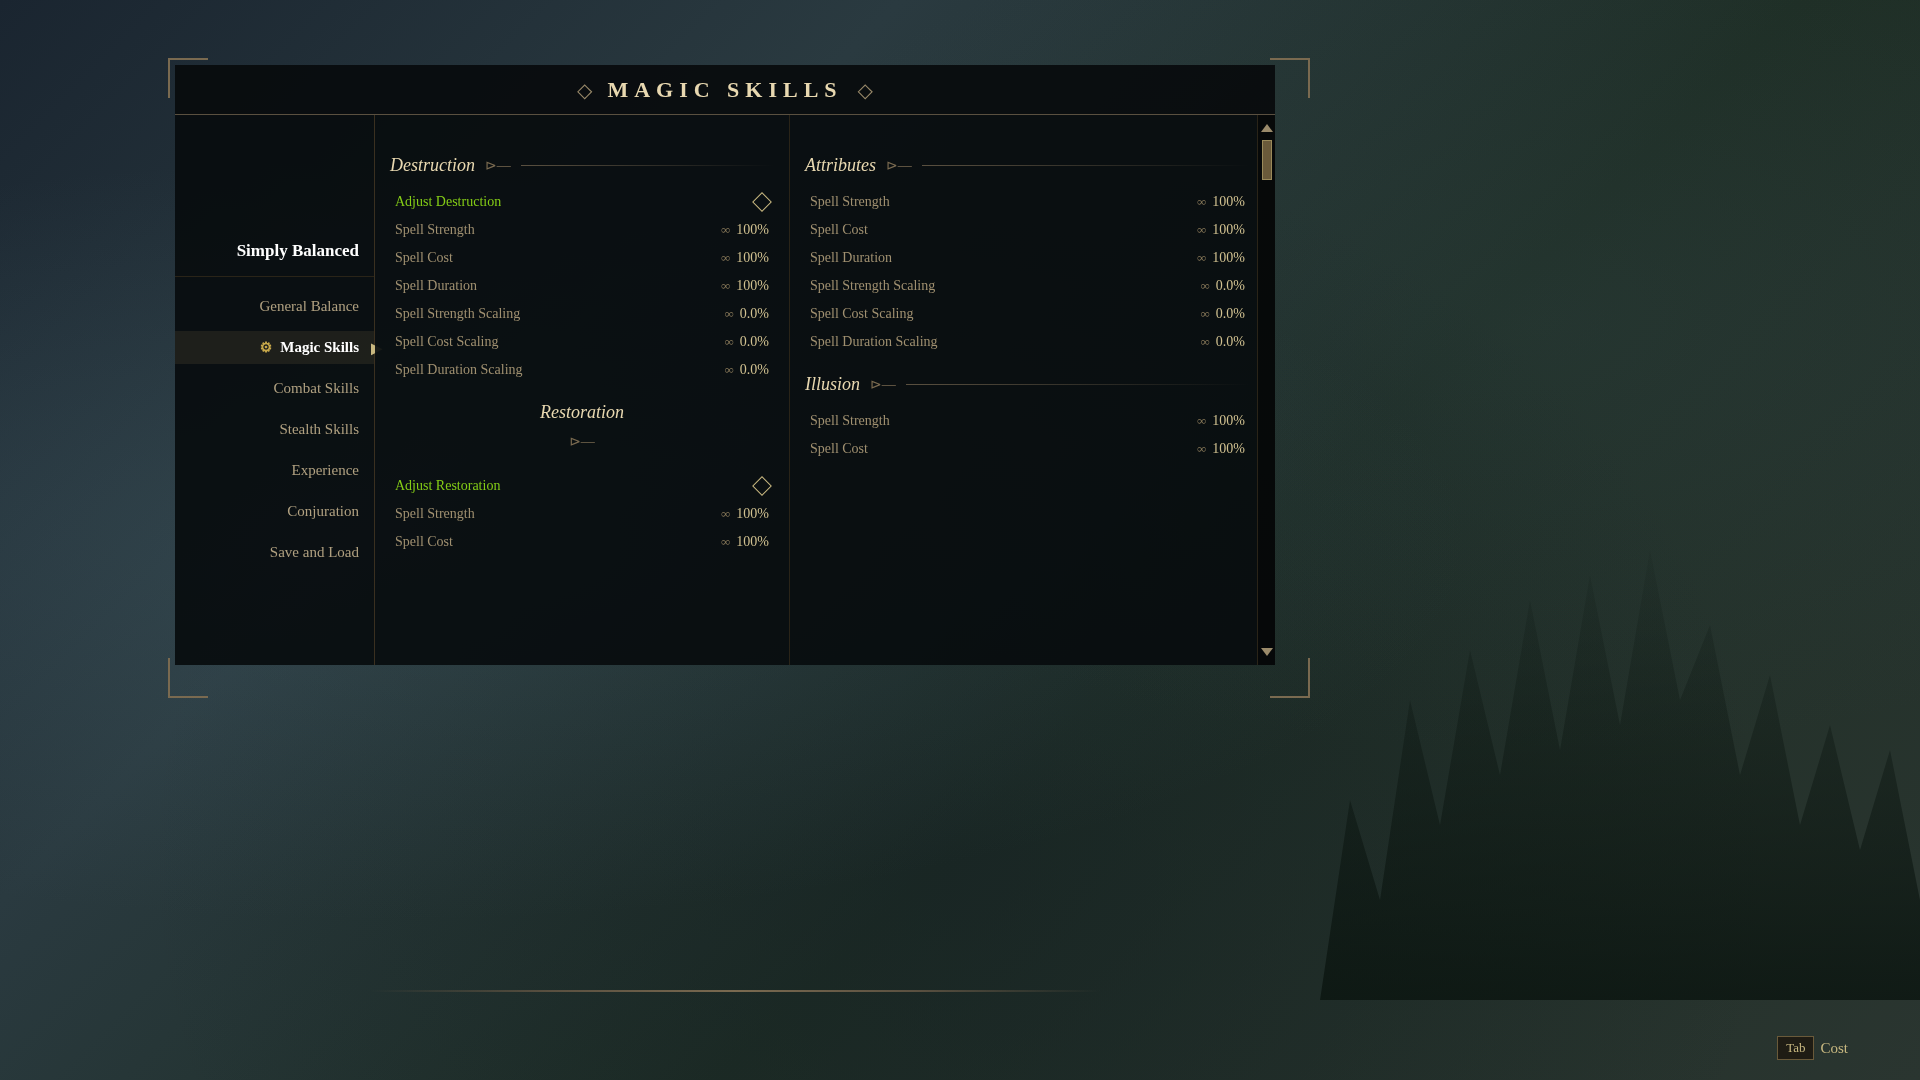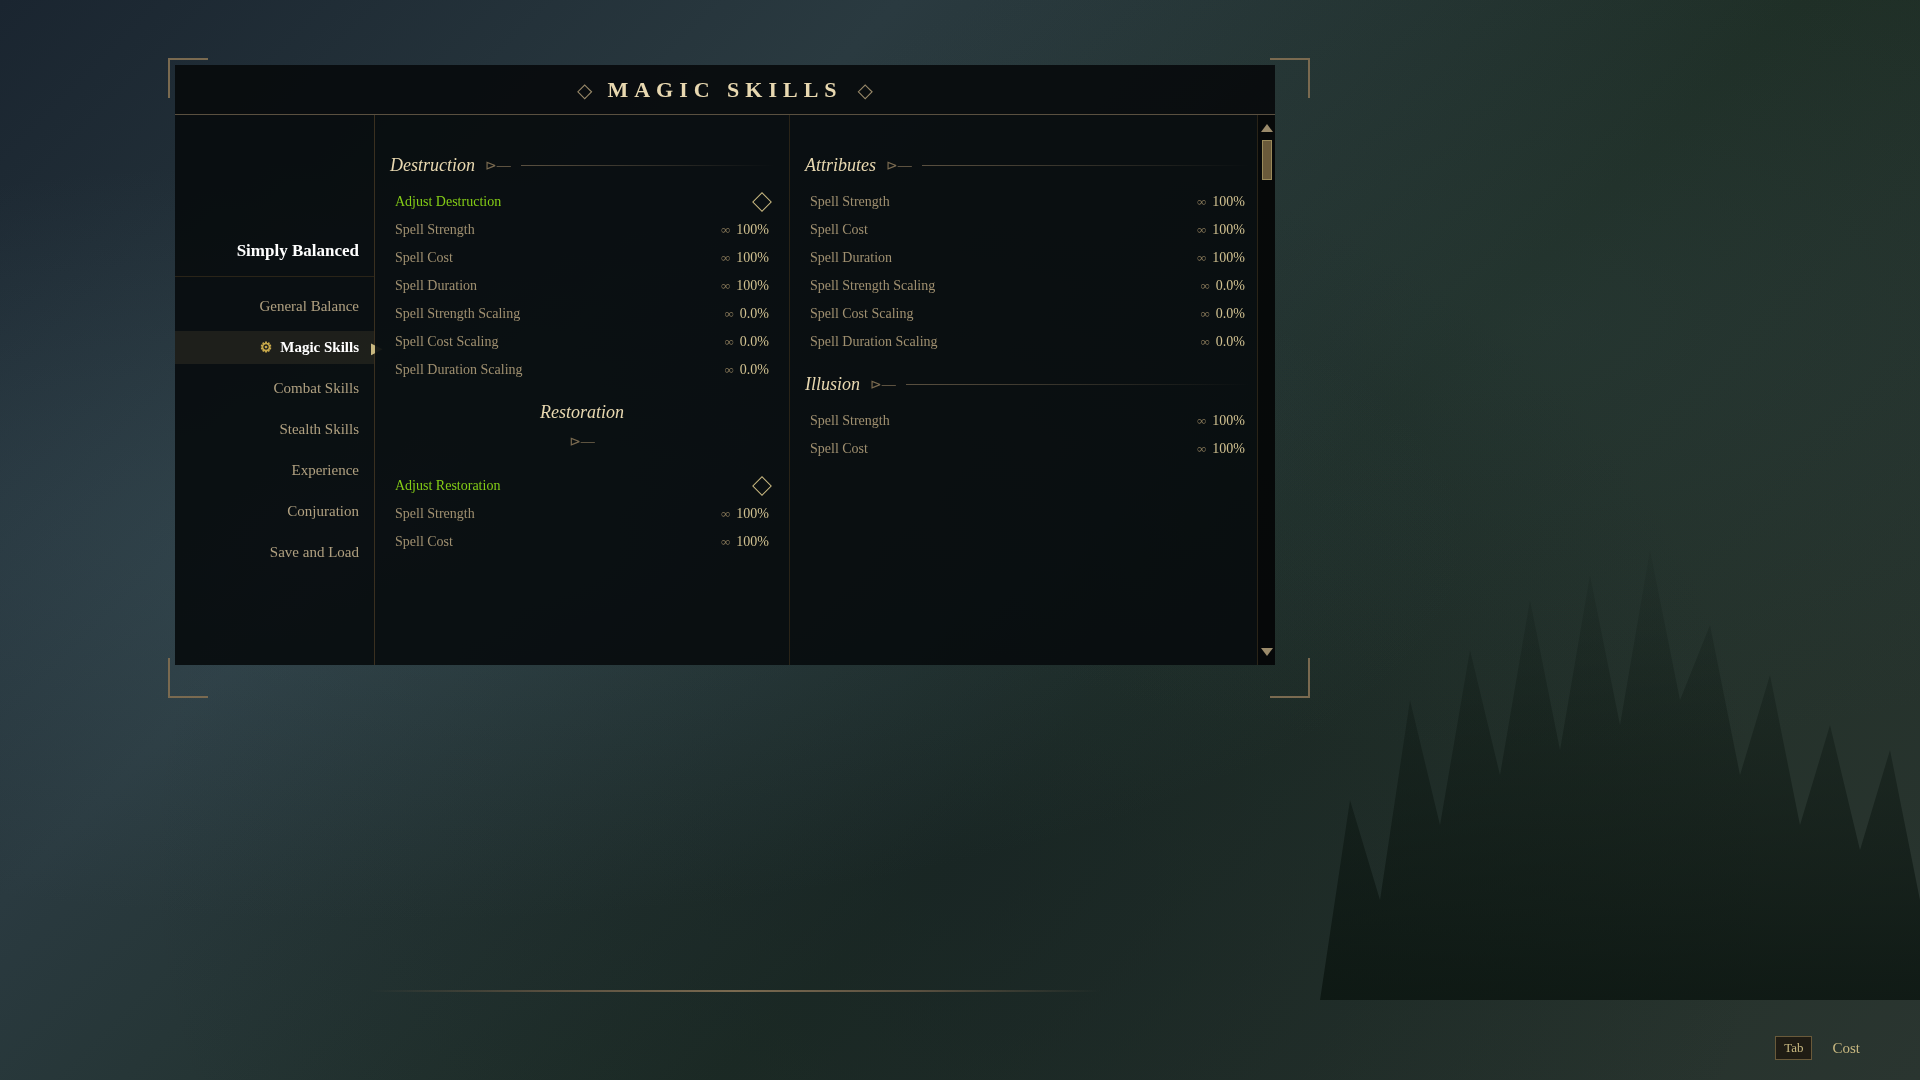--- a/index.html
+++ b/index.html
@@ -276,24 +276,24 @@
     .bottom-bar-line {
       width: 100%;
       height: 2px;
       background: linear-gradient(to right, transparent, #5a5040, #7a6a50, #5a5040, transparent);
     }
 
     
     .back-button {
       position: absolute;
       bottom: 20px;
-      right: 60px;
-      display: flex;
-      align-items: center;
-      gap: 20px;
+      right: 72px;
+      display: flex;
+      align-items: center;
+      gap: 6px;
       z-index: 20;
       margin-top: 28px;
     }
 
     .back-key {
       background: rgba(30, 25, 18, 0.9);
       border: 1px solid #6a5a3a;
       color: #c8b880;
       padding: 3px 8px;
       font-size: 13px;

